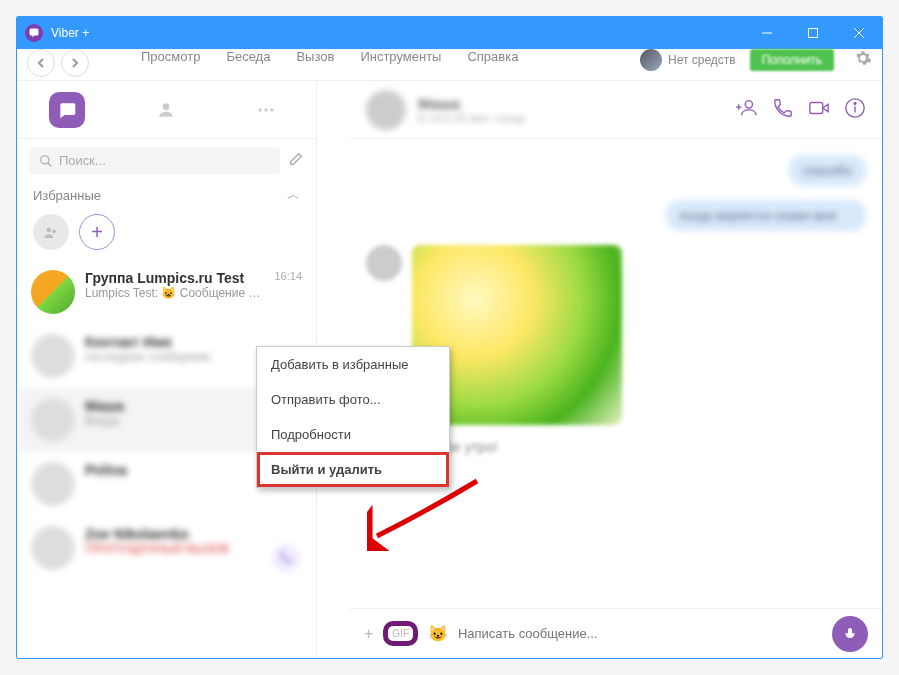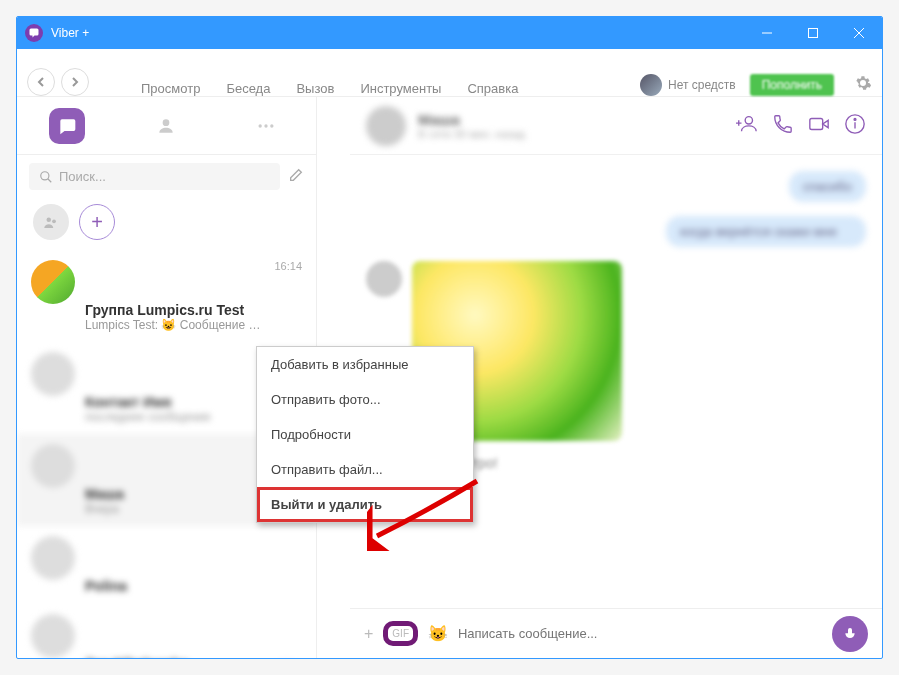--- a/index.html
+++ b/index.html
@@ -4,21 +4,21 @@
 <style>
 * { box-sizing: border-box; margin: 0; padding: 0; font-family: -apple-system, BlinkMacSystemFont, "Segoe UI", Arial, sans-serif; }
 body { background: #f5f5f5; width: 899px; height: 675px; overflow: hidden; position: relative; }
 .window { position: absolute; top: 16px; left: 16px; width: 867px; height: 643px; background: #fff; border: 1px solid #3399ff; border-radius: 2px; overflow: hidden; display: flex; flex-direction: column; }
 .titlebar { height: 32px; background: #3399ff; display: flex; align-items: center; color: #fff; font-size: 12px; padding-left: 8px; }
 .titlebar .logo { width: 18px; height: 18px; border-radius: 50%; background: #7d3daf; margin-right: 8px; display:flex; align-items:center; justify-content:center; }
 .titlebar .logo svg { width:12px; height:12px; fill:#fff; }
 .win-controls { margin-left: auto; display: flex; }
 .win-btn { width: 46px; height: 32px; display: flex; align-items: center; justify-content: center; color: #fff; cursor: pointer; }
 .win-btn svg { width: 10px; height: 10px; stroke: #fff; stroke-width: 1; fill: none; }
-.menubar { height: 48px; display: flex; align-items: flex-end; padding: 0 10px; border-bottom: 1px solid #eee; gap: 6px; }
+.menubar { height: 32px; display: flex; align-items: flex-start; padding: 0 10px; border-bottom: 1px solid #eee; gap: 6px; }
 .nav-btn { width: 28px; height: 28px; border: 1px solid #ddd; border-radius: 50%; display: flex; align-items: center; justify-content: center; color: #999; cursor: pointer; }
 .nav-btn svg { width:10px; height:10px; stroke:#999; stroke-width:2; fill:none; }
 .menu-item { color: #888; font-size: 13px; padding: 0 10px; cursor: pointer; }
 .spacer { flex: 1; }
 .acct { display: flex; align-items: center; gap: 6px; color: #888; font-size: 12px; }
 .acct .avatar { width: 22px; height: 22px; border-radius: 50%; background: linear-gradient(135deg,#556,#9ab); }
 .topup { background: #4fc34f; color: #fff; font-size: 12px; padding: 4px 12px; border-radius: 3px; margin-left:8px; filter: blur(1px); }
 .gear { margin-left: 14px; color: #aaa; cursor: pointer; }
 .gear svg { width:18px; height:18px; fill:#aaa; }
 
@@ -33,21 +33,21 @@
 .compose { color:#aaa; cursor:pointer; }
 .section-hdr { display:flex; justify-content:space-between; align-items:center; padding: 4px 16px; color:#888; font-size:13px; }
 .fav-row { display:flex; gap:10px; padding: 6px 16px 10px; }
 .fav-circle { width:36px; height:36px; border-radius:50%; background:#e8e8e8; display:flex; align-items:center; justify-content:center; color:#bbb; }
 .fav-circle.add { background:#fff; border:1px solid #a78bd8; color:#8f5db7; font-size:20px; }
 .chat-list { flex:1; overflow:hidden; }
 .chat-item { display:flex; padding: 10px 14px; gap:10px; cursor:pointer; position:relative; }
 .chat-item.selected { background:#f4f4f4; }
 .chat-avatar { width:44px; height:44px; border-radius:50%; background:#ddd; flex-shrink:0; overflow:hidden; }
 .orange-lime { background: linear-gradient(135deg, #f5a623 0%, #f5a623 50%, #7fd83f 50%, #4fa82f 100%); position:relative; }
-.chat-body { flex:1; min-width:0;margin-top:42px; }
+.chat-body { flex:1; min-width:0; }
 .chat-name { font-size:14px; font-weight:600; color:#333; white-space:nowrap; overflow:hidden; text-overflow:ellipsis; }
 .chat-preview { font-size:12px; color:#999; white-space:nowrap; overflow:hidden; text-overflow:ellipsis; }
 .chat-preview.red { color:#d44; }
 .chat-time { font-size:11px; color:#aaa; }
 .blurred { filter: blur(3px); }
 .phone-badge { position:absolute; right:16px; bottom:8px; width:28px; height:28px; border-radius:50%; background:#f0ecff; display:flex; align-items:center; justify-content:center; }
 
 .main { flex:1; display:flex; flex-direction:column; position:relative; overflow:hidden; }
 .chat-header { height:58px; display:flex; align-items:center; padding:0 16px; gap:12px; border-bottom:1px solid #f0f0f0; }
 .chat-header .av { width:40px; height:40px; border-radius:50%; background:#ccc; filter:blur(3px); }
@@ -61,21 +61,21 @@
 .msg-row { display:flex; gap:10px; align-items:flex-start; }
 .msg-av { width:36px; height:36px; border-radius:50%; background:#ccc; filter:blur(2px); }
 .sticker { width:210px; height:180px; border-radius:8px; background: radial-gradient(circle at 30% 30%, #fff8d0, #f5e688 30%, #a8d468 55%, #5faa3f 75%, #e8f0d0); filter: blur(2px) saturate(1.4); }
 .greet-text { font-size:14px; color:#888; filter:blur(2px); }
 .composer { height:50px; border-top:1px solid #eee; display:flex; align-items:center; padding:0 14px; gap:10px; }
 .composer .ic { color:#bbb; cursor:pointer; }
 .composer input { flex:1; border:none; outline:none; font-size:13px; color:#4c1d95; }
 .mic { width:36px; height:36px; border-radius:50%; background:#8f5db7; display:flex; align-items:center; justify-content:center; }
 .mic svg { width:16px; height:16px; fill:#fff; }
 
-.context-menu { position:absolute; left:239px; top:329px; width:218px; background:#fff; border:1px solid #ccc; box-shadow:2px 3px 6px rgba(0,0,0,.25); z-index:50; font-size:13px; }
+.context-menu { position:absolute; left:239px; top:329px; width:194px; background:#fff; border:1px solid #ccc; box-shadow:2px 3px 6px rgba(0,0,0,.25); z-index:50; font-size:13px; }
 .context-menu .mi { padding:10px 14px; color:#444; cursor:pointer; border-bottom:0; }
 .context-menu .mi.highlight { outline:3px solid #d33; outline-offset:-3px; border-radius:0; font-weight:600; }
 
 .arrow { position:absolute; left:350px; top:454px; z-index:60; pointer-events:none; }
 </style>
 </head>
 <body>
 
 <div class="window">
   <div class="titlebar">
@@ -164,20 +164,24 @@
               <line x1="15" y1="15" x2="21" y2="21"></line>
             </svg>
           <span>Поиск...</span>
         </div>
         <div class="compose">
           <svg width="16" height="16" viewBox="0 0 24 24" fill="none" stroke="#aaa" stroke-width="2">
               <path d="M4 16v4h4L20 8l-4-4L4 16z"></path>
             </svg>
         </div>
       </div>
+      <div class="section-hdr">
+        <span>Избранные</span>
+        <span>︿</span>
+      </div>
       <div class="fav-row">
         <div class="fav-circle">
             <svg width="18" height="18" viewBox="0 0 24 24" fill="#bbb">
               <circle cx="9" cy="9" r="3"></circle>
               <circle cx="16" cy="11" r="2.5"></circle>
               <path d="M3 20c0-3 3-5 6-5s6 2 6 5"></path>
             </svg>
           </div>
         <div class="fav-circle add">+</div>
       </div>
@@ -272,21 +276,20 @@
             </svg>
           </div>
       </div>
     </div>
   </div>
 
   <div class="context-menu">
     <div class="mi">Добавить в избранные</div>
     <div class="mi">Отправить фото...</div>
     <div class="mi">Подробности</div>
-    <div class="mi">Отправить файл...</div>
     <div class="mi highlight">Выйти и удалить</div>
   </div>
 
   <svg class="arrow" width="120" height="80">
     <defs>
         <marker id="ah" markerWidth="12" markerHeight="12" refX="2" refY="6" orient="auto">
           <path d="M0,0 L12,6 L0,12 L3,6 z" fill="#d00"></path>
         </marker>
       </defs>
     <path d="M110,10 Q60,40 10,65" stroke="#d00" stroke-width="5" fill="none" marker-end="url(#ah)"></path>

